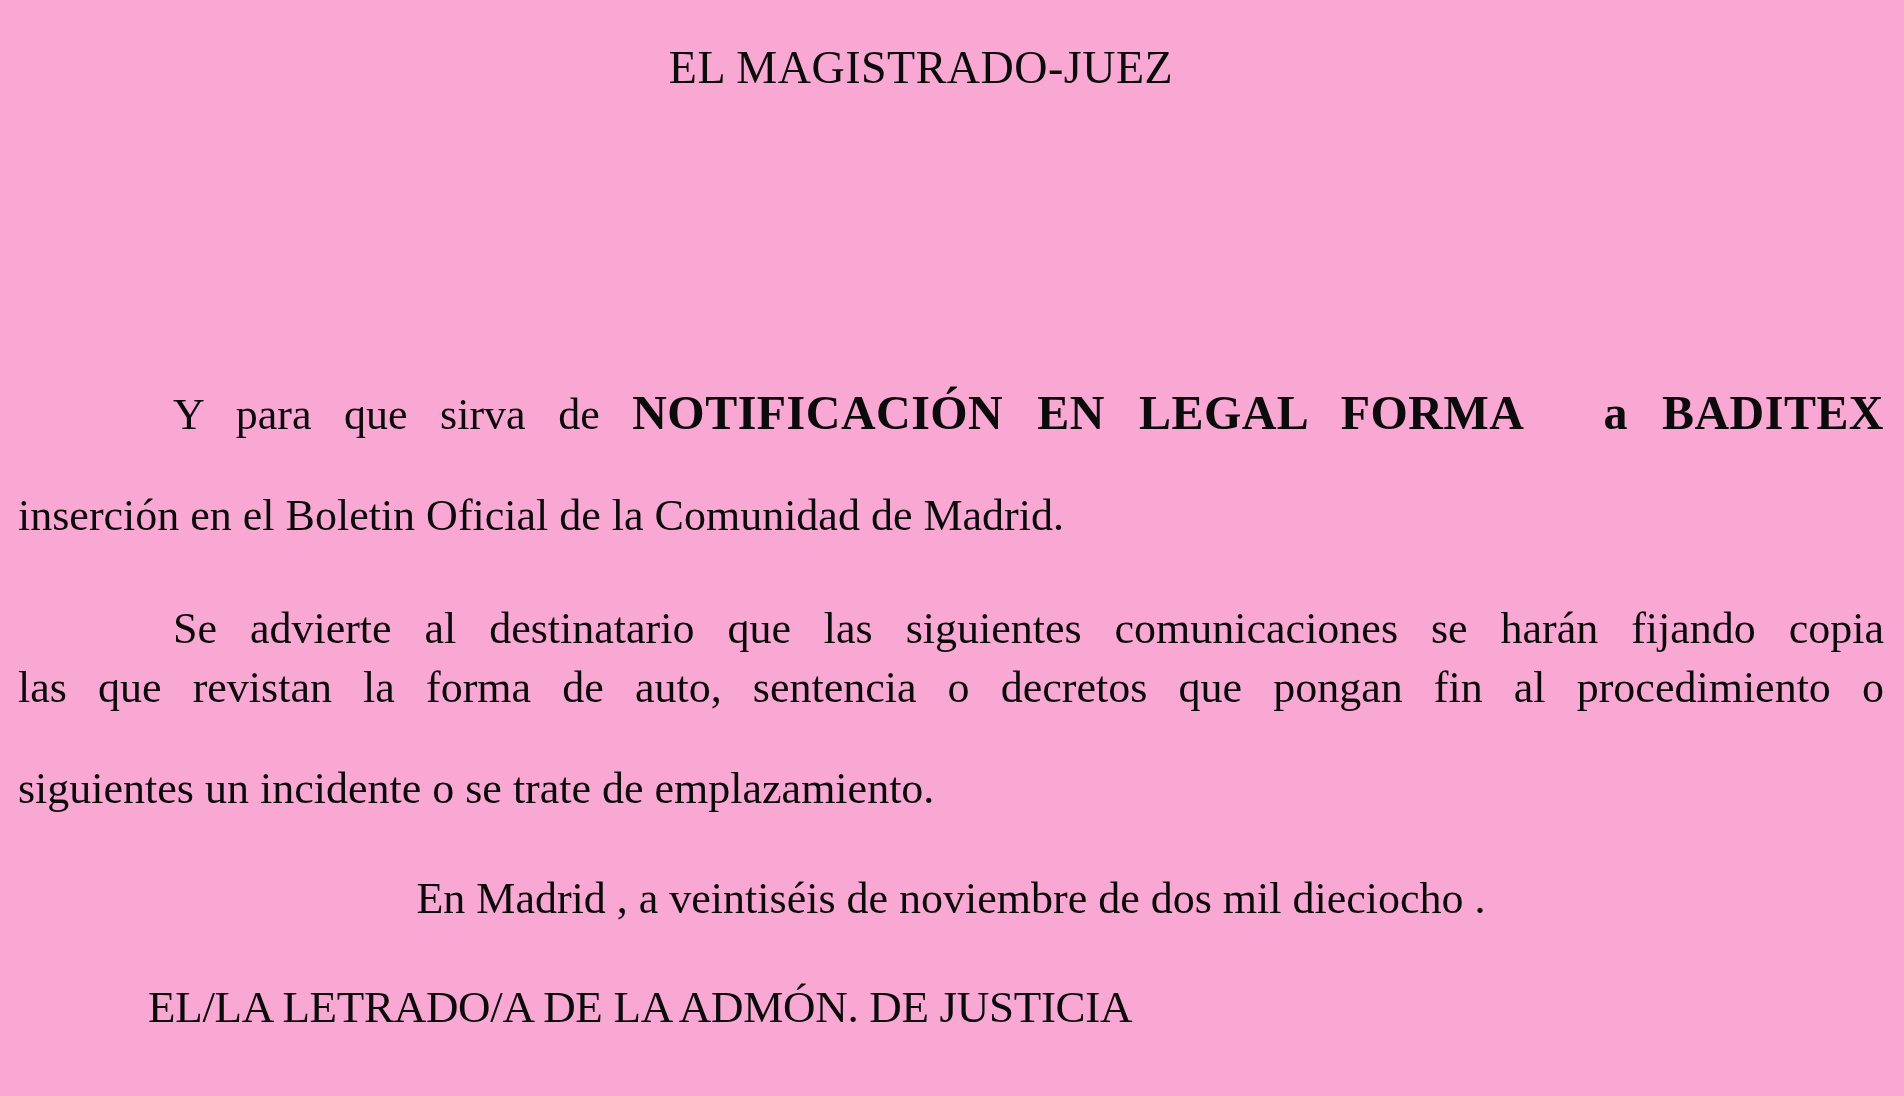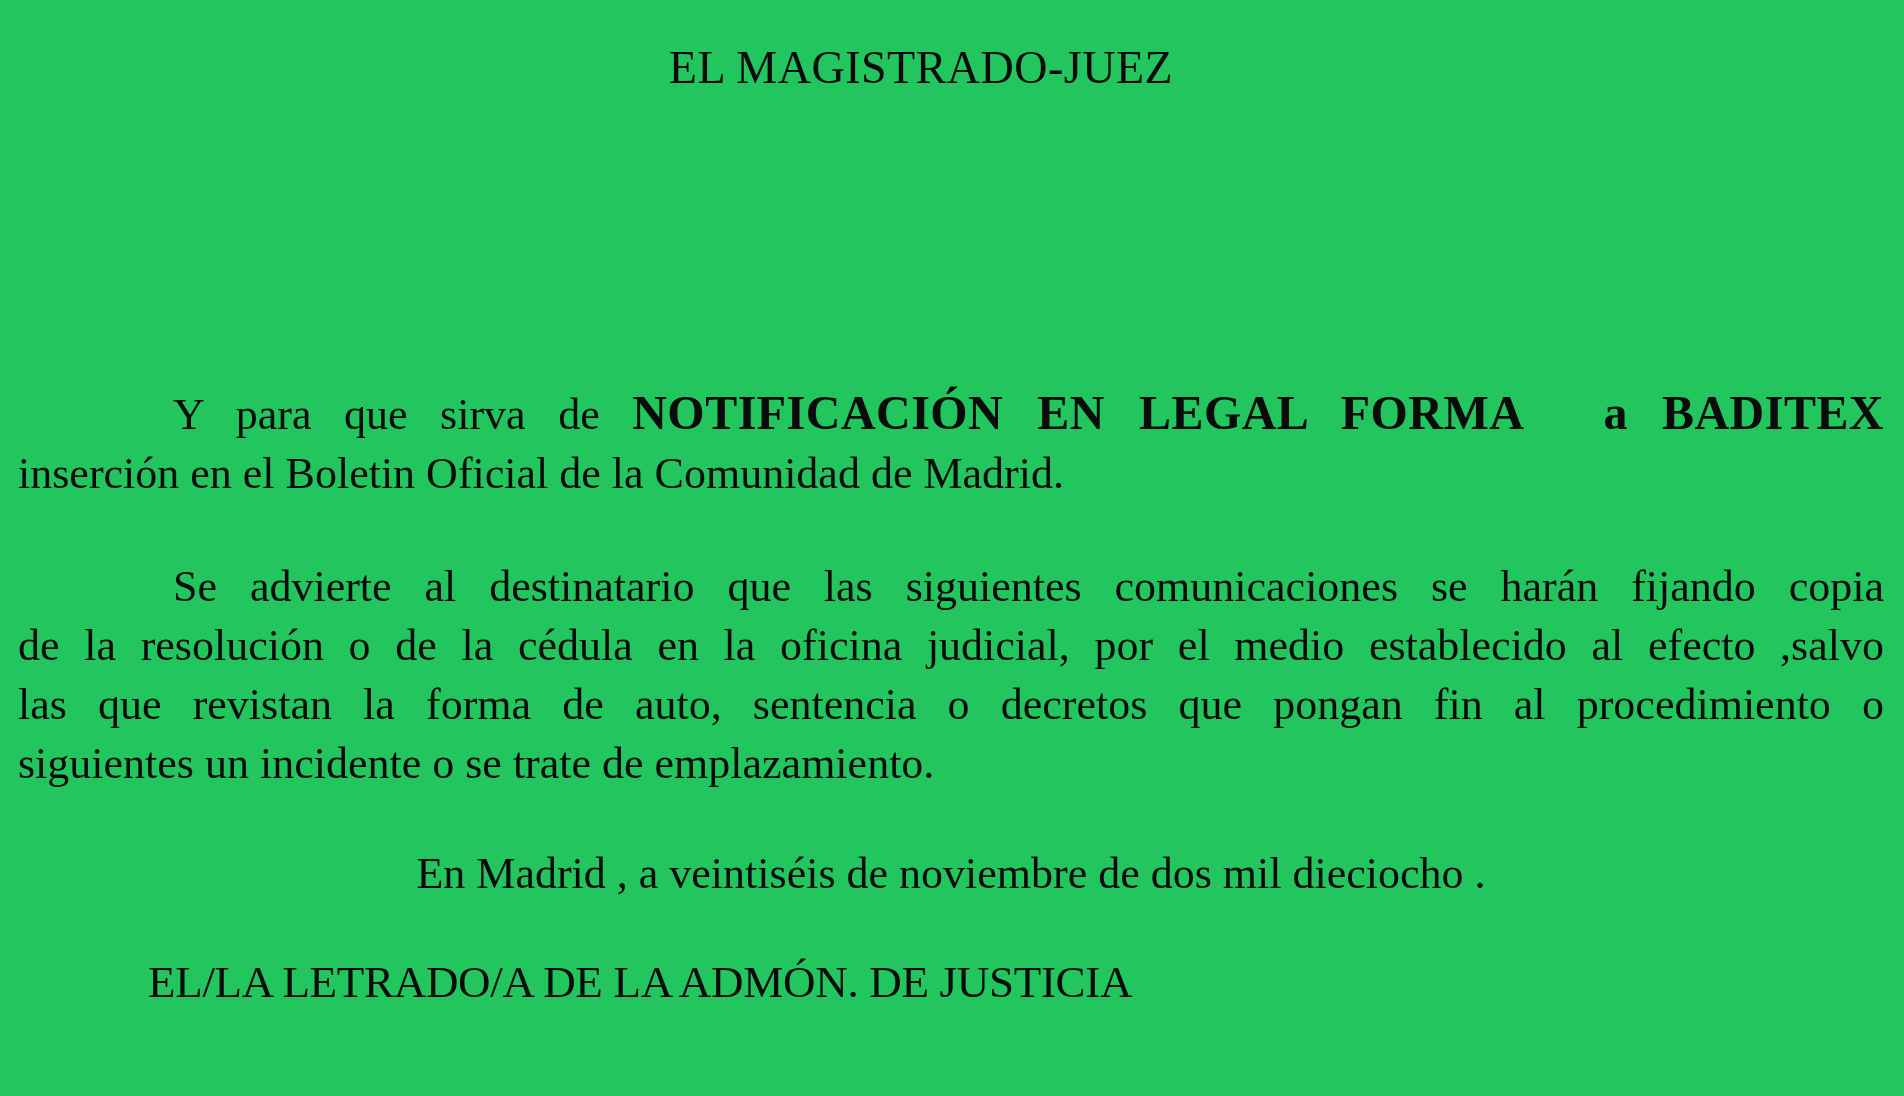--- a/index.html
+++ b/index.html
@@ -12,21 +12,21 @@
     height: 1096px;
     overflow: hidden;
     font-family: "Liberation Serif", "DejaVu Serif", serif;
     color: #0b0b0b;
   }
   .page {
     box-sizing: border-box;
     width: 1904px;
     height: 1096px;
     padding: 38px 20px 0 18px;
-    background: #22c55e;
+    background: #f9a8d4;
   }
   .doc-title {
     font-size: 46px;
     line-height: 60px;
     text-align: center;
     margin-right: 60px;
     margin-bottom: 285px;
     white-space: nowrap;
     letter-spacing: 0.5px;
   }
@@ -34,20 +34,21 @@
     font-size: 44px;
     line-height: 59px;
   }
   .para .line {
     text-align: justify;
     text-align-last: justify;
   }
   .para .line.last {
     text-align: left;
     text-align-last: left;
+    margin-top: 42px;
   }
   .line.indent {
     text-indent: 155px;
     margin-top: 17px;
   }
   .para b {
     font-weight: bold;
     font-size: 1.09em;
     letter-spacing: 0.5px;
   }
@@ -96,23 +97,20 @@
     <div class="line last">
       <span>inserción en el Boletin Oficial de la Comunidad de Madrid.</span>
     </div>
   </div>
 
   <div class="para para-advisory">
     <div class="line indent">
       <span>Se advierte al destinatario que las siguientes comunicaciones se harán fijando copia</span>
     </div>
     <div class="line">
-      <span>de la resolución o de la cédula en la oficina judicial, por el medio establecido al efecto ,salvo</span>
-    </div>
-    <div class="line">
       <span>las que revistan la forma de auto, sentencia o decretos que pongan fin al procedimiento o</span>
     </div>
     <div class="line last">
       <span>siguientes un incidente o se trate de emplazamiento.</span>
     </div>
   </div>
 
   <div class="date-line">En Madrid , a veintiséis de noviembre de dos mil dieciocho .</div>
 
   <div class="signature-line">EL/LA LETRADO/A DE LA ADMÓN. DE JUSTICIA</div>

